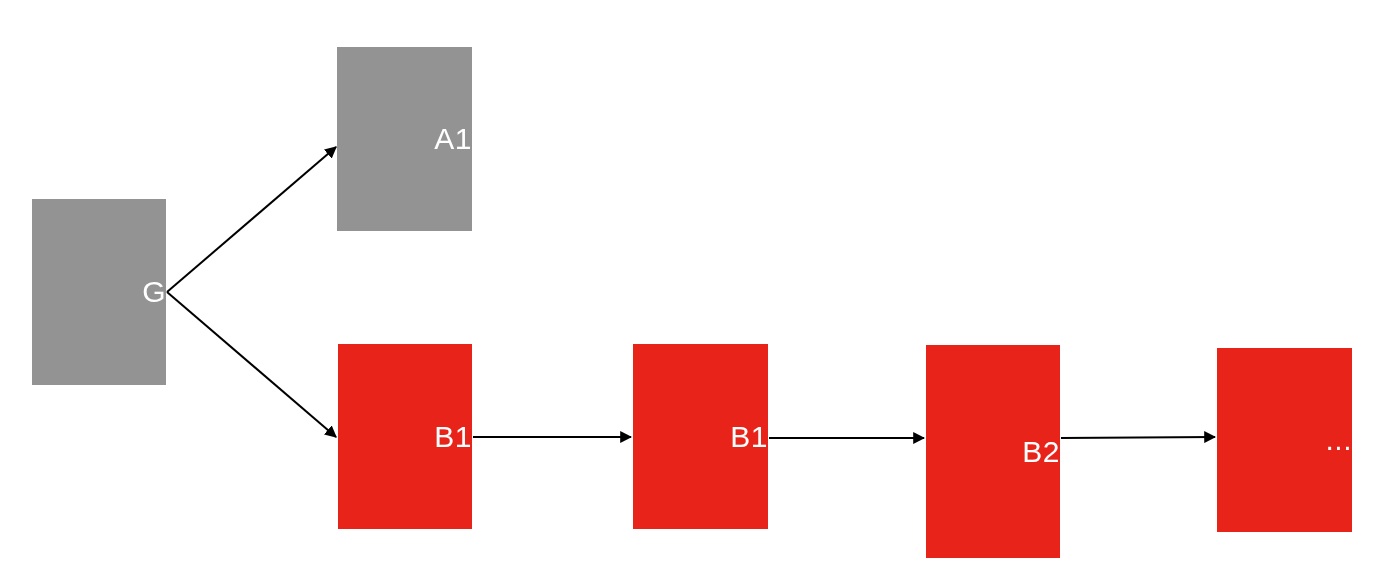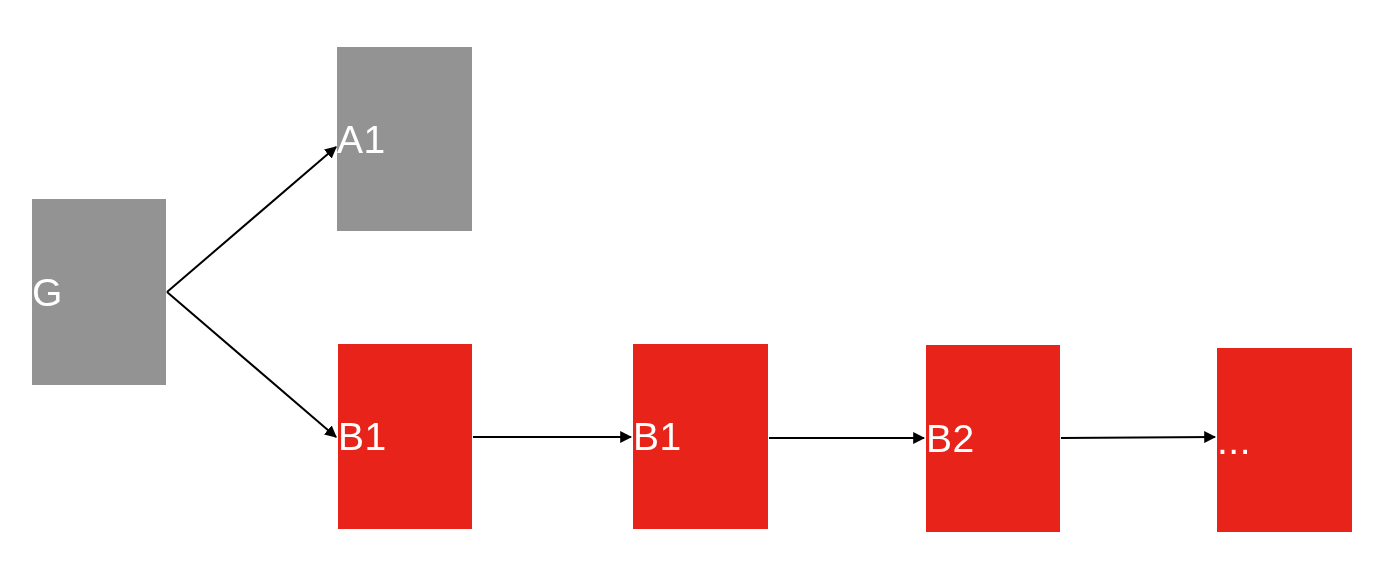--- a/index.html
+++ b/index.html
@@ -19,33 +19,33 @@
     position: absolute;
     left: 0;
     top: 0;
     width: 1400px;
     height: 575px;
   }
   .node {
     position: absolute;
     display: flex;
     align-items: center;
-    justify-content: flex-start;
+    justify-content: flex-end;
     color: #ffffff;
-    font-size: 39px;
+    font-size: 30px;
     line-height: 1;
     letter-spacing: 0.5px;
     user-select: none;
   }
   
   #node-g    { left: 32px;   top: 199px; width: 134px; height: 186px; }
   #node-a1   { left: 337px;  top: 47px;  width: 135px; height: 184px; }
   #node-b1a  { left: 338px;  top: 344px; width: 134px; height: 185px; }
   #node-b1b  { left: 633px;  top: 344px; width: 135px; height: 185px; }
-  #node-b2   { left: 926px;  top: 345px; width: 134px; height: 187px; }
+  #node-b2   { left: 926px;  top: 345px; width: 134px; height: 213px; }
   #node-more { left: 1217px; top: 348px; width: 135px; height: 184px; }
   .edge {
     stroke-width: 2;
     fill: none;
   }
 </style>
 </head>
 <body>
 
 <div class="canvas">

